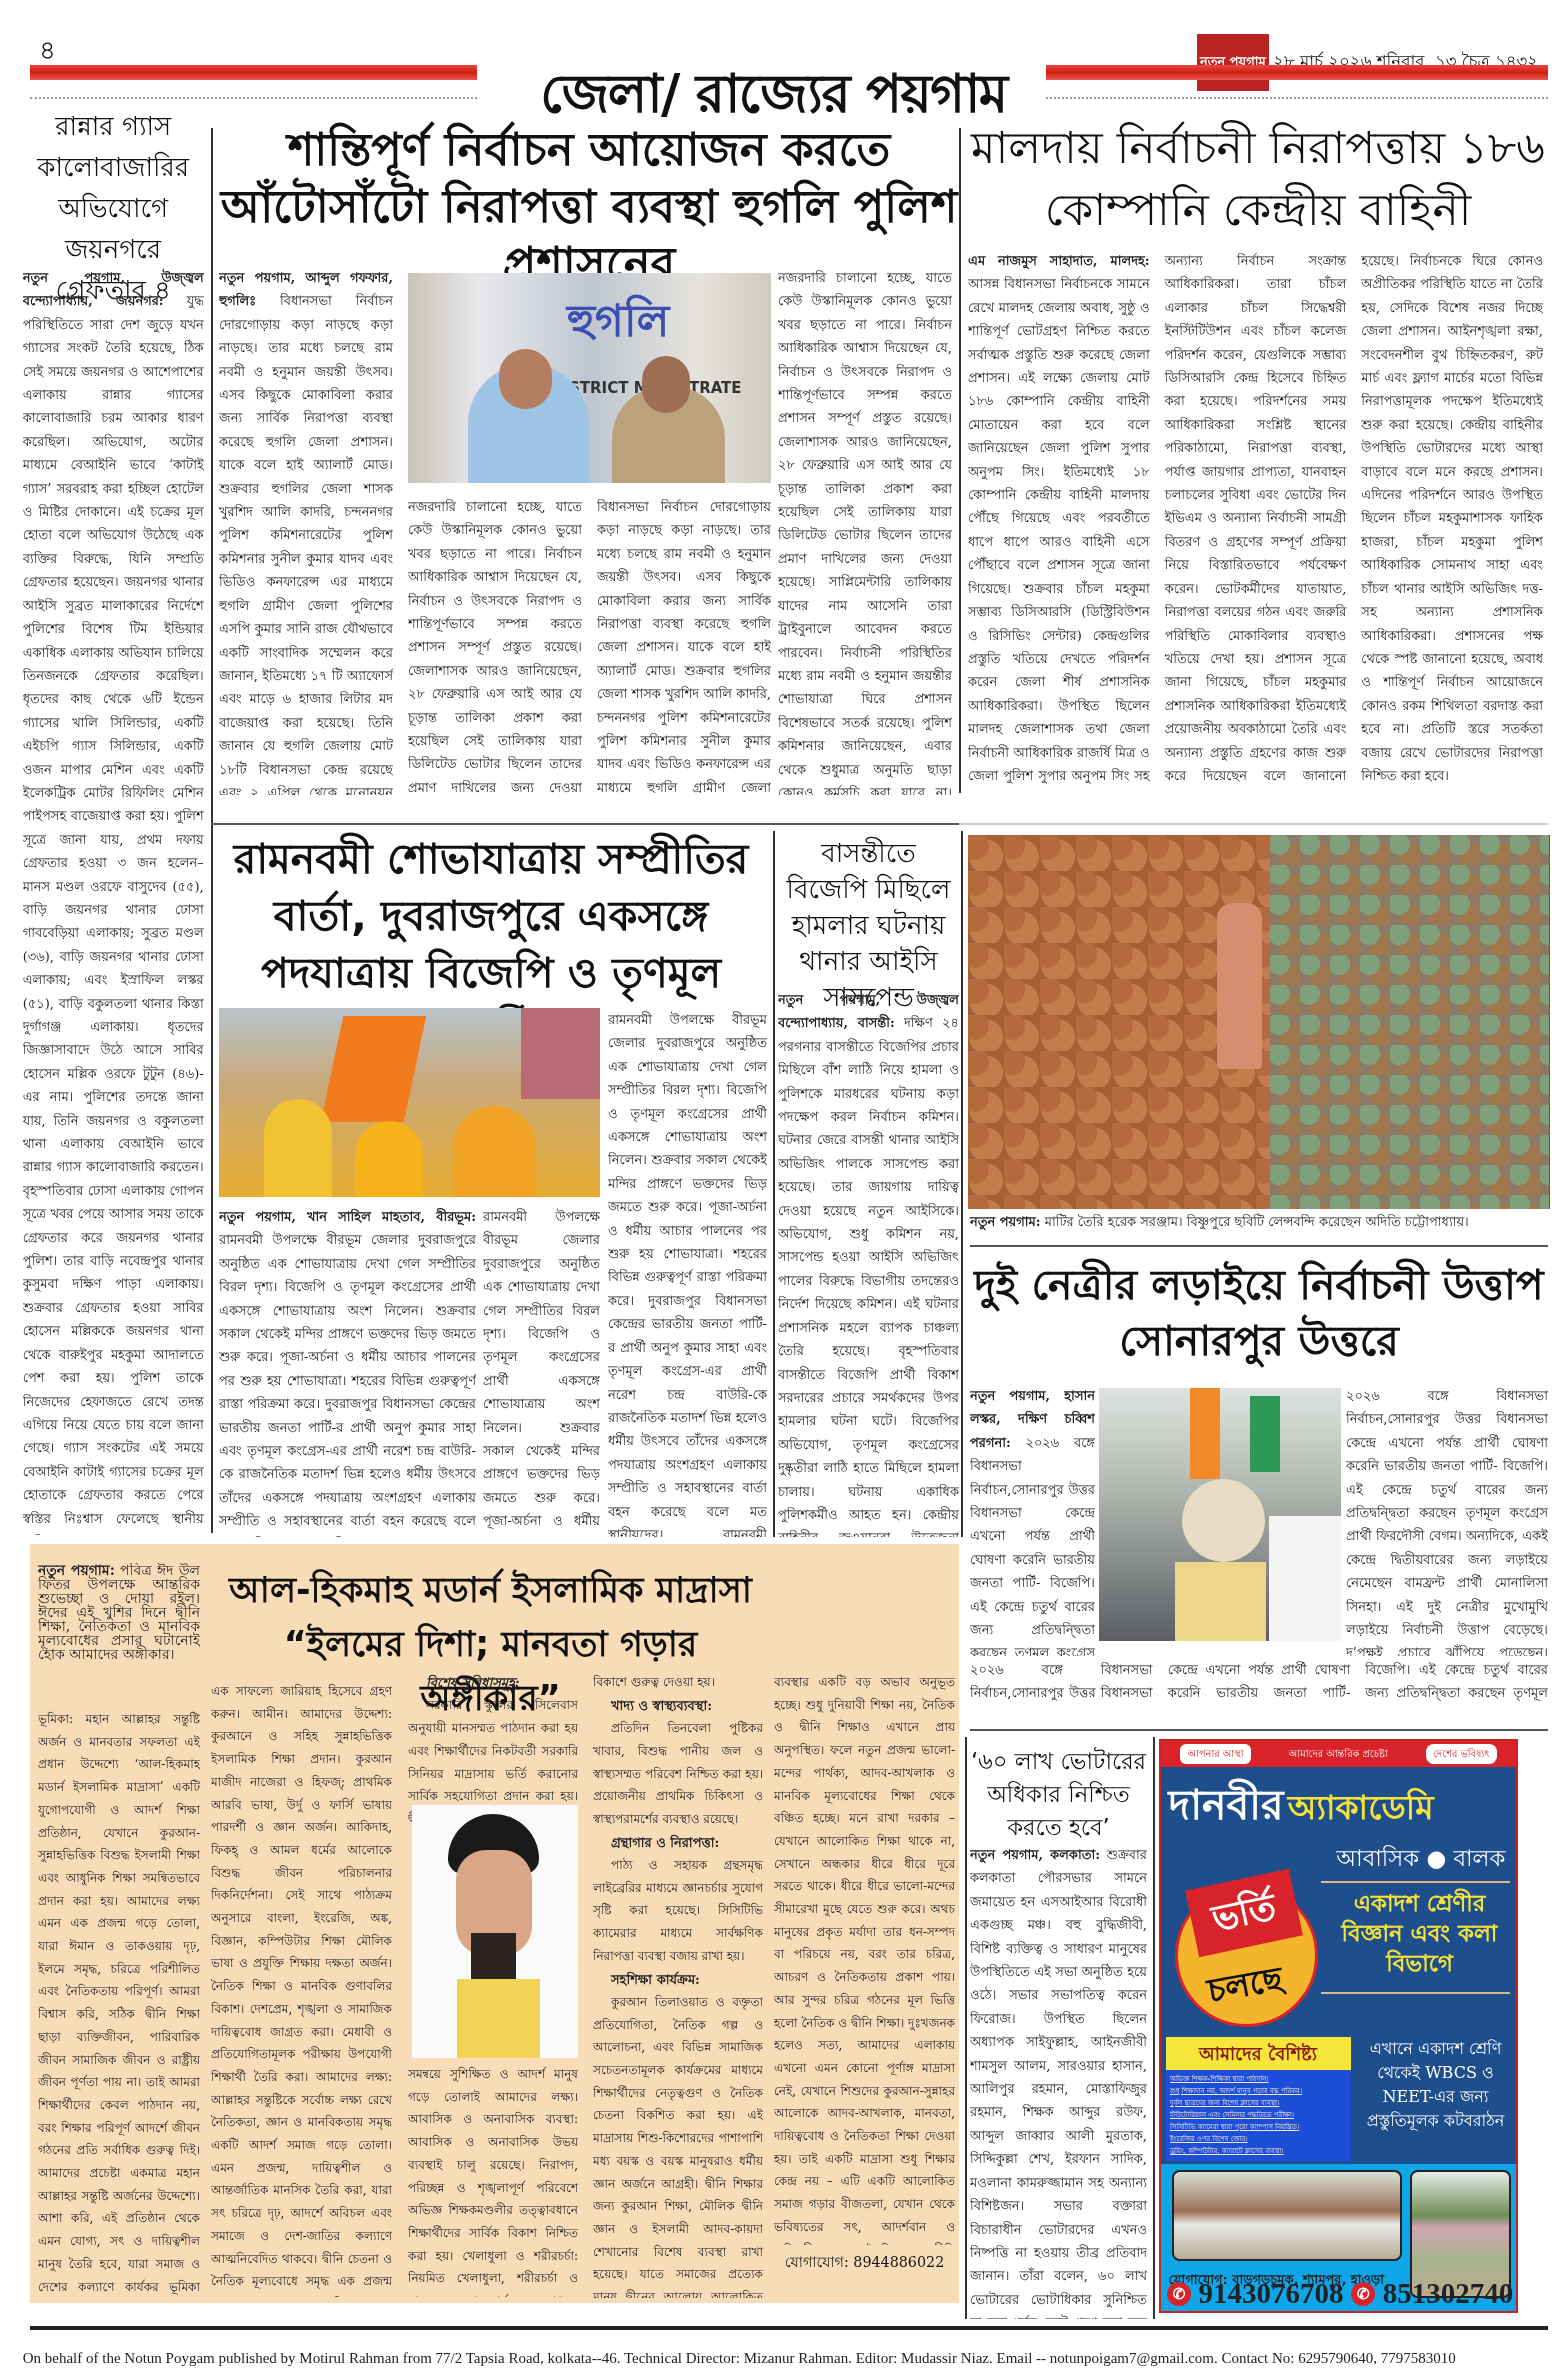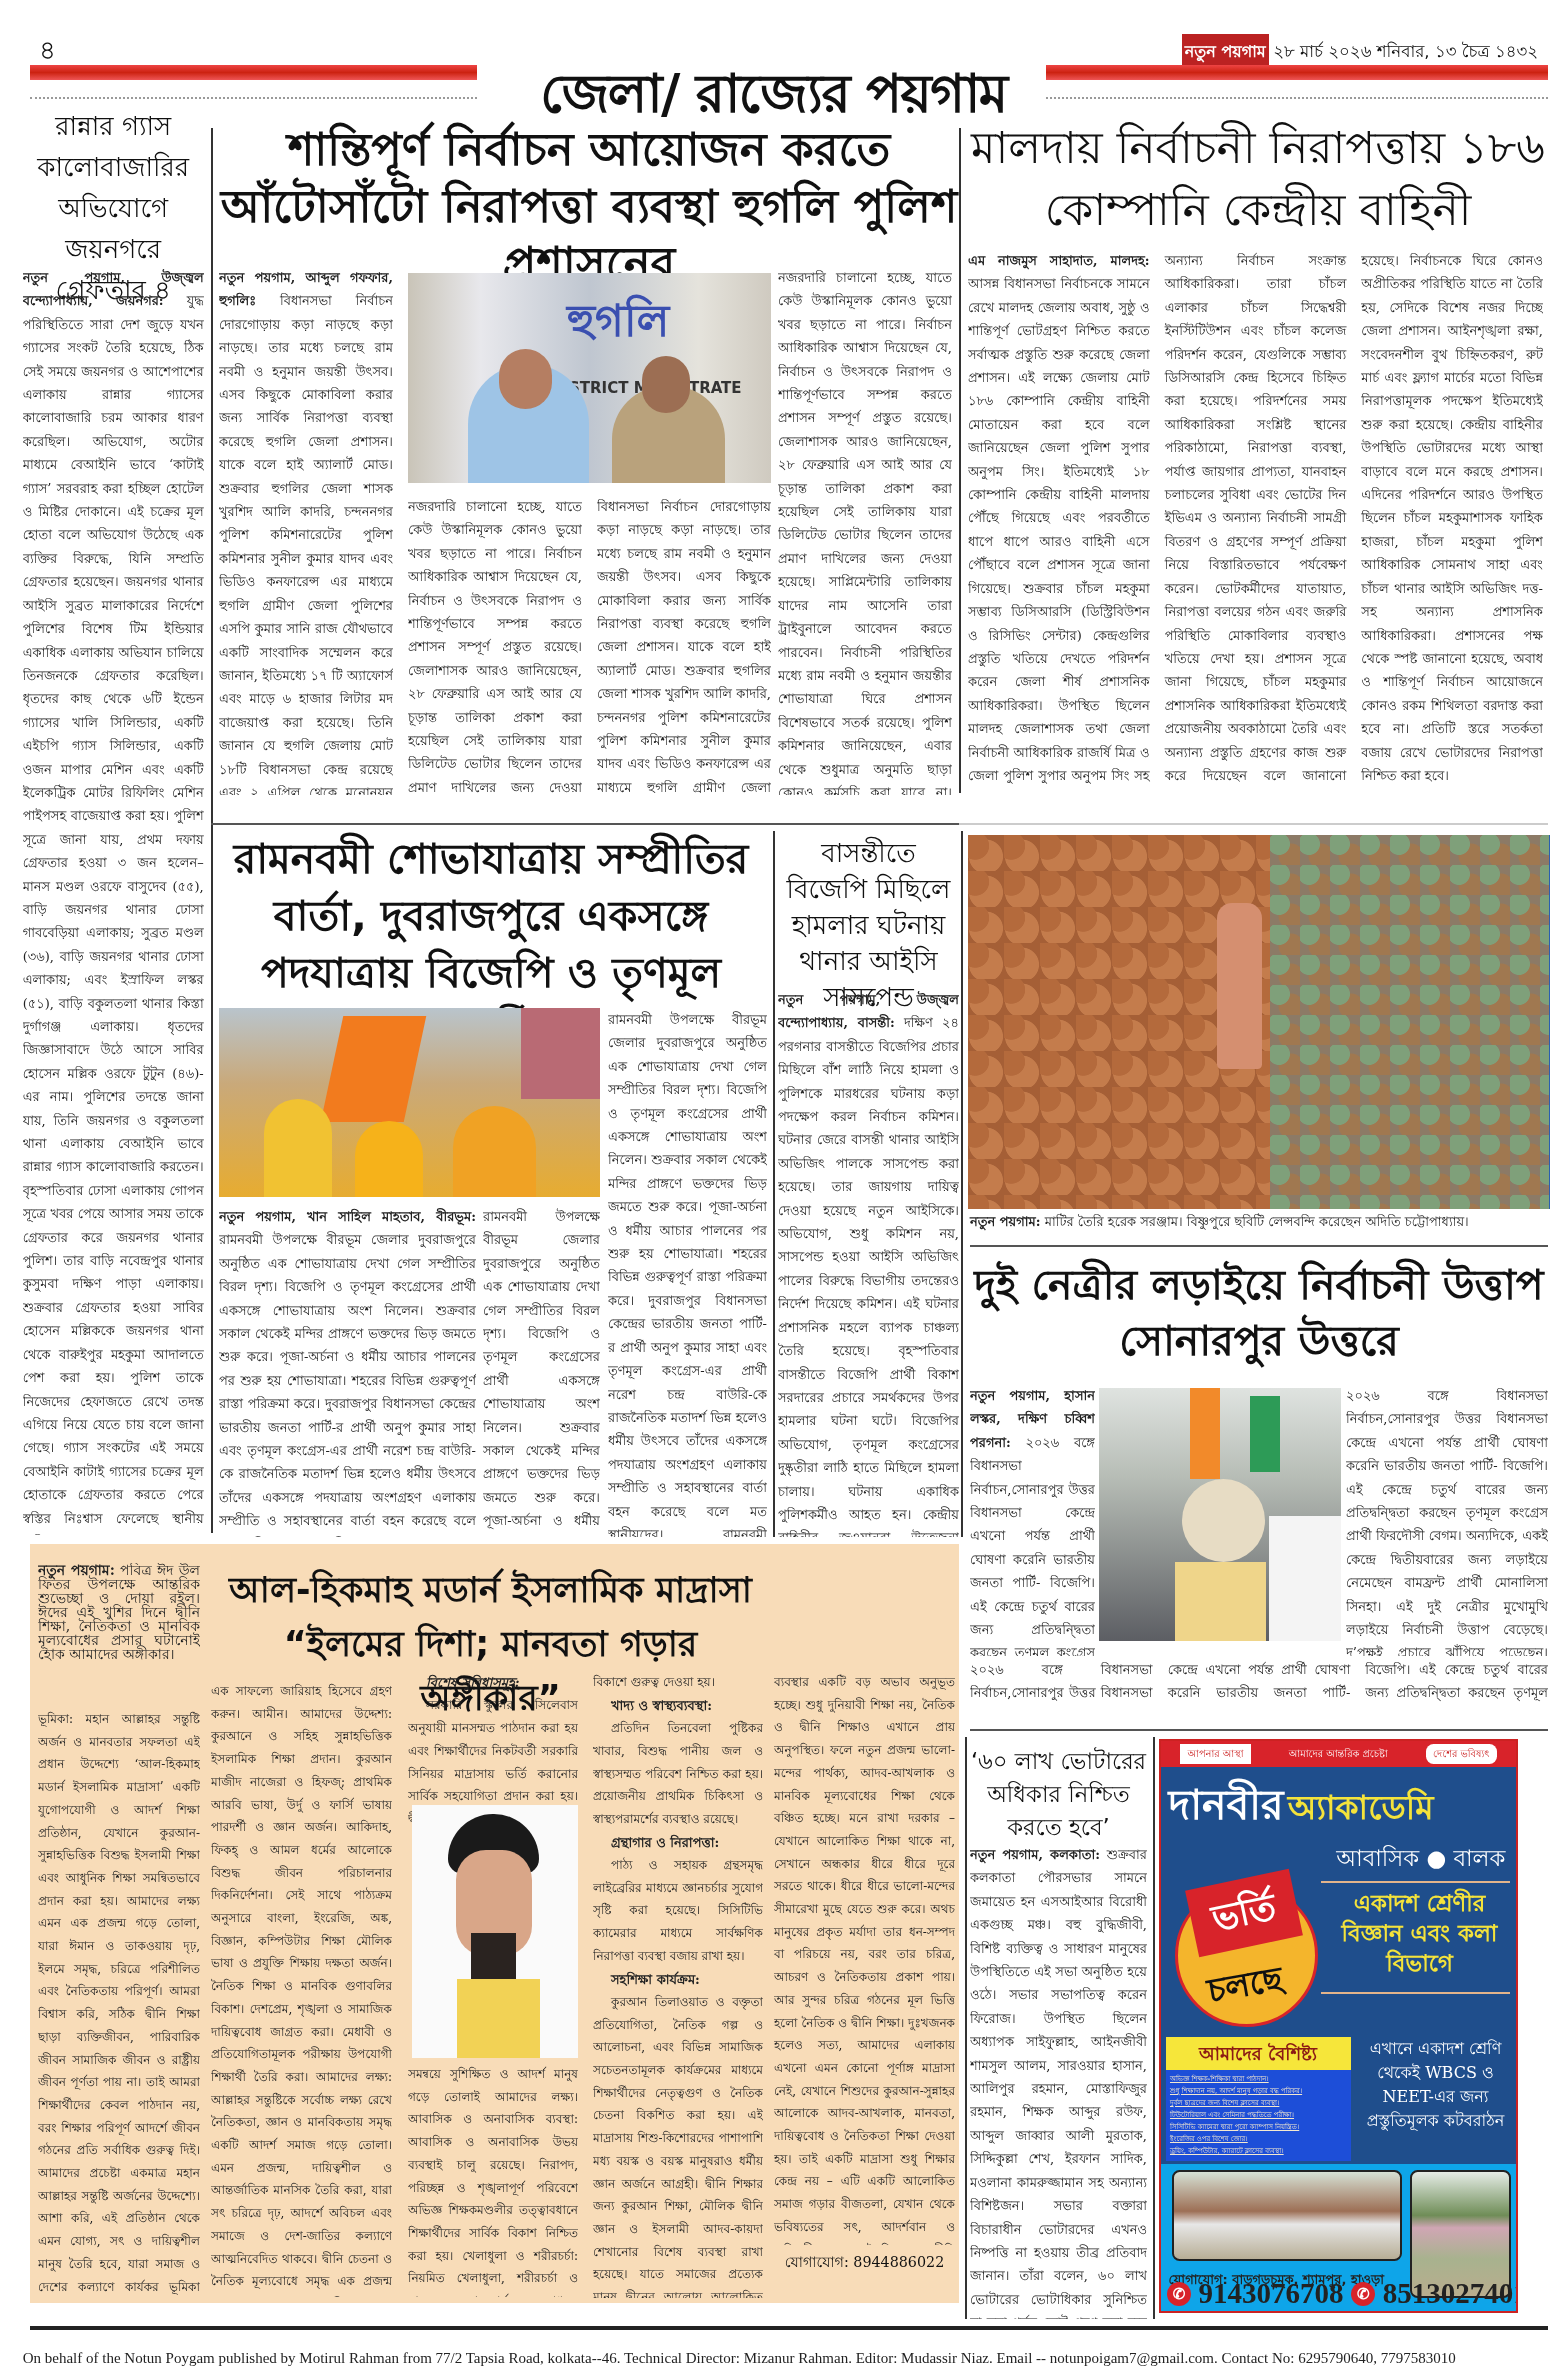--- a/index.html
+++ b/index.html
@@ -1,20 +1,20 @@
 <!DOCTYPE html>
 <html style="font-size:12px"><head>
 <meta charset="utf-8">
 <style>
   * { box-sizing: border-box; margin: 0; padding: 0; }
   body { width: 1553px; height: 2377px; background: #fff; font-family: "DejaVu Serif", serif; color: #111; position: relative; overflow: hidden; }
   .abs { position: absolute; }
   .pageno { left: 39px; top: 30px; font-size: 26px; font-family: "DejaVu Sans", sans-serif; }
   .dateline { right: 15px; top: 34px; font-size: 16.6px; font-family: "DejaVu Sans", sans-serif; display: flex; gap: 4.5px; align-items: center; }
-  .dateline .logo { background: #b22; color: #fff; font-size: 16px; padding: 5px 3px; font-weight: bold; }
+  .dateline .logo { background: #b22; color: #fff; font-size: 13px; padding: 18px 3px; font-weight: bold; }
   .redbar { height: 15px; background: linear-gradient(#e44, #c21 50%, #e55); top: 65px; }
   .dotted { top: 97px; height: 3px; border-top: 2.3px dotted #999; }
   .section-title { left: 498px; width: 551px; top: 53px; font-size: 53px; font-weight: bold; text-align: center; letter-spacing: -1.5px; font-family: "DejaVu Sans", sans-serif; }
   .vline { width: 1.5px; background: #333; }
   .hline { height: 2.3px; background: #555; }
   .hl { text-align: center; font-weight: bold; font-family: "DejaVu Sans", sans-serif; line-height: 1.2; }
   .body-text { font-size: 13px; line-height: 23.4px; text-align: justify; color: #222; overflow: hidden; }
   .body-text b { font-weight: bold; margin-top: 42px; }
   .photo { overflow: hidden; }
   .caption { font-size: 13px; color: #222; }
@@ -182,21 +182,21 @@
 <div class="abs vline" style="left:965px;top:1737px;height:582px;"></div>
 <div class="abs hl" style="left:970px;top:1745px;width:177px;font-size:22.7px;font-weight:normal;line-height:33px;">‘৬০ লাখ ভোটারের অধিকার নিশ্চিত করতে হবে’</div>
 <div class="abs body-text" style="left:970px;top:1843px;width:177px;height:476px;">
   <b>নতুন পয়গাম, কলকাতা:</b>
   <span>শুক্রবার কলকাতা পৌরসভার সামনে জমায়েত হন এসআইআর বিরোধী একগুচ্ছ মঞ্চ। বহু বুদ্ধিজীবী, বিশিষ্ট ব্যক্তিত্ব ও সাধারণ মানুষের উপস্থিতিতে এই সভা অনুষ্ঠিত হয়ে ওঠে। সভার সভাপতিত্ব করেন ফিরোজ। উপস্থিত ছিলেন অধ্যাপক সাইফুল্লাহ, আইনজীবী শামসুল আলম, সারওয়ার হাসান, আলিপুর রহমান, মোস্তাফিজুর রহমান, শিক্ষক আব্দুর রউফ, আব্দুল জাব্বার আলী মুরতাক, সিদ্দিকুল্লা শেখ, ইরফান সাদিক, মওলানা কামরুজ্জামান সহ অন্যান্য বিশিষ্টজন। সভার বক্তারা বিচারাধীন ভোটারদের এখনও নিষ্পত্তি না হওয়ায় তীব্র প্রতিবাদ জানান। তাঁরা বলেন, ৬০ লাখ ভোটারের ভোটাধিকার সুনিশ্চিত না করা পর্যন্ত ভোট গ্রহণ করা হবে না। কেন্দ্রীয় সরকারের অনুগত নির্বাচন কমিশনার জ্ঞানেশ কুমারের চক্রান্ত ও রাজ্য সরকারের ঔদাসীন্যের বিরুদ্ধে সরব হন বক্তারা।</span>
 </div>
 <div class="abs vline" style="left:1153px;top:1737px;height:582px;"></div>
 
 <div class="abs ad" style="left:1159px;top:1739px;width:359px;height:574px;">
   <div style="background:#d8232a;height:26px;display:flex;justify-content:space-around;align-items:center;font-size:9.8px;color:#fff;font-family:'DejaVu Sans',sans-serif;">
-    <span style="background:#fff;color:#c22;padding:1.5px 7.6px;border-radius:0;">আপনার আস্থা</span>
+    <span style="background:#fff;color:#c22;padding:1.5px 7.6px;border-radius:6px;">আপনার আস্থা</span>
     <span>আমাদের আন্তরিক প্রচেষ্টা</span>
     <span style="background:#fff;color:#c22;padding:1.5px 7.6px;border-radius:7.6px;">দেশের ভবিষ্যৎ</span>
   </div>
   <div style="position:absolute;left:7.6px;top:32px;font-family:'DejaVu Sans',sans-serif;font-weight:bold;">
     <span style="font-size:41px;color:#fff;">দানবীর</span>
     <span style="font-size:33px;color:#f4e33b;">অ্যাকাডেমি</span>
   </div>
   <div style="position:absolute;right:10.6px;top:100px;font-size:22.7px;color:#fff;font-family:'DejaVu Sans',sans-serif;">আবাসিক ● বালক</div>
   <div style="position:absolute;left:160px;top:140px;width:189px;height:2.3px;background:#e3b48b;"></div>
   <div style="position:absolute;left:13.6px;top:143px;width:143px;height:143px;border-radius:72px;background:#f4b52c;border:3.8px solid #d8232a;">

